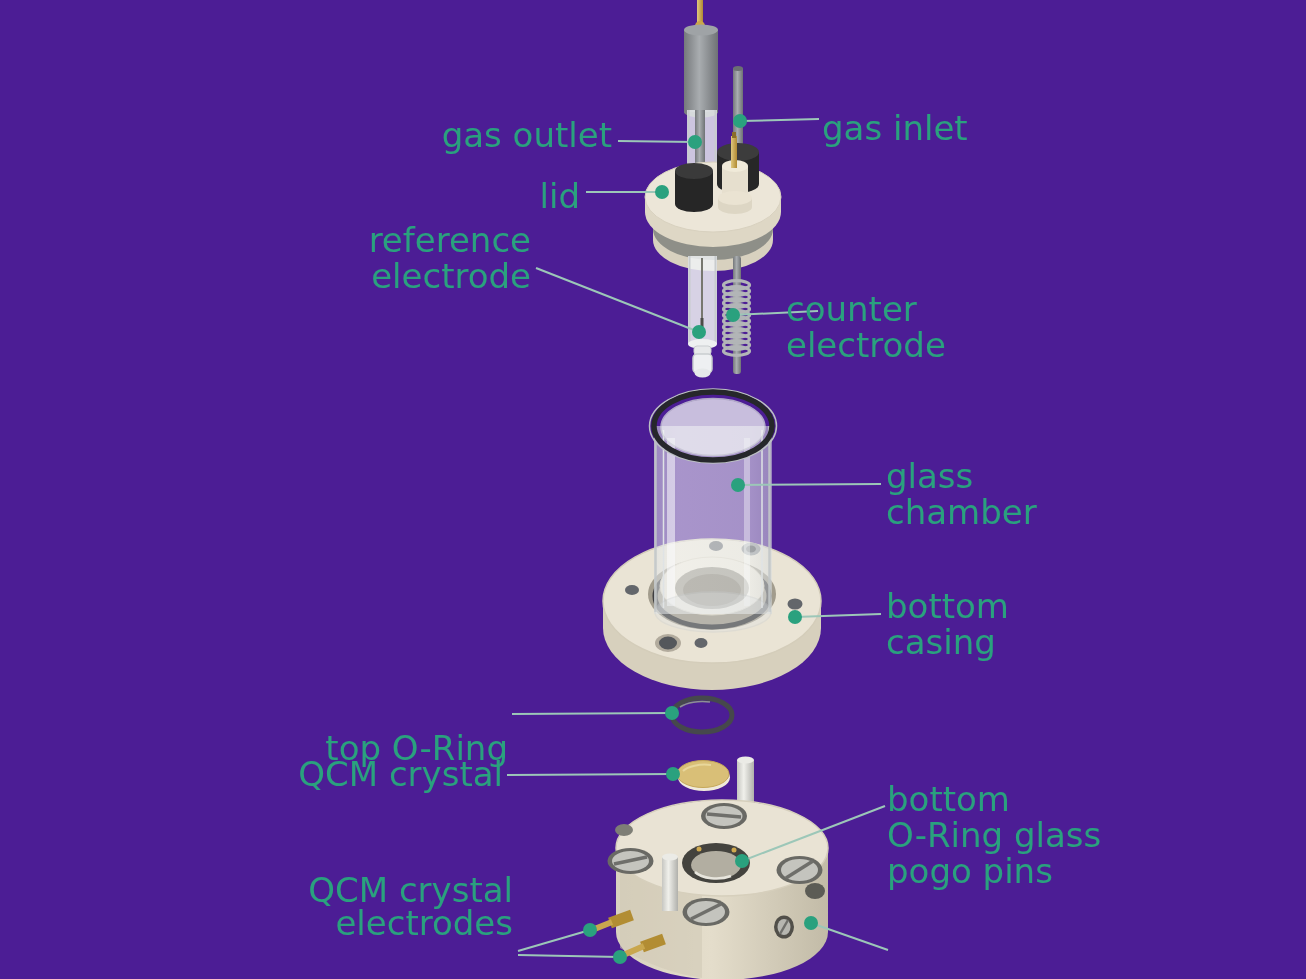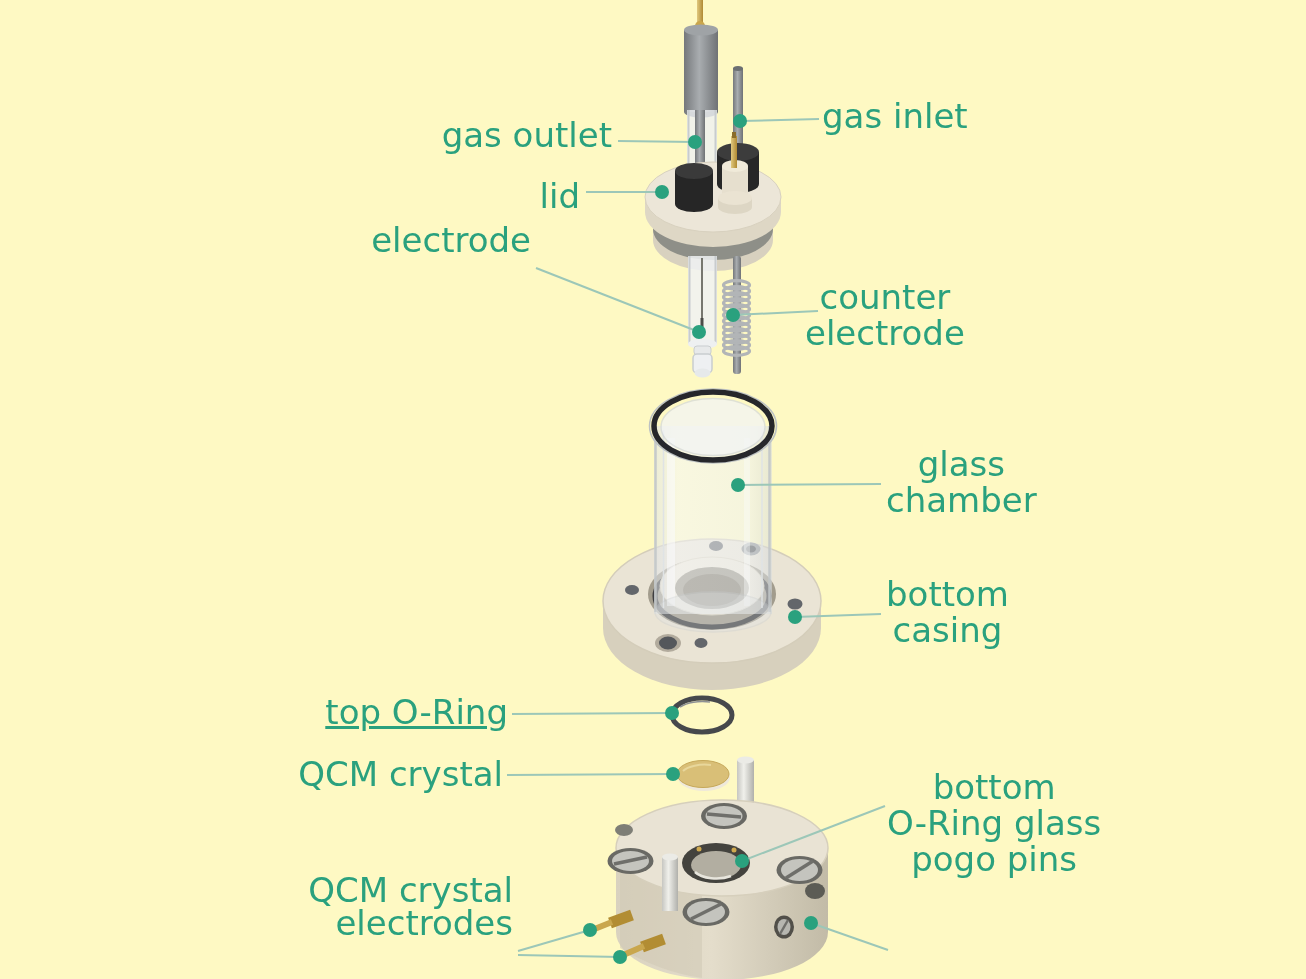--- a/index.html
+++ b/index.html
@@ -1,22 +1,22 @@
 <!DOCTYPE html>
 <html><head>
 <meta charset="utf-8">
 <style>
   html,body{margin:0;padding:0;background:#fff;}
-  #canvas{position:relative;width:1306px;height:979px;background:#fef9c3;overflow:hidden;
+  #canvas{position:relative;width:1306px;height:979px;background:#4c1d95;overflow:hidden;
           font-family:"DejaVu Sans", sans-serif;}
   #art{position:absolute;left:0;top:0;}
   .label{position:absolute;color:#2aa17e;font-size:34px;line-height:36px;white-space:nowrap;}
   .label.tight{line-height:33px;}
   .align-right{text-align:right;}
-  .align-left{text-align:center;}
+  .align-left{text-align:left;margin-top:12px;}
 </style>
 </head>
 <body>
 
 <div id="canvas">
 
 <svg id="art" width="1306" height="979" viewBox="0 0 1306 979">
   <defs>
     <linearGradient id="gMetal" x1="0" y1="0" x2="1" y2="0">
       <stop offset="0" stop-color="#75787b"></stop>
@@ -260,39 +260,40 @@
 
 <div class="label align-left" style="top:98px; left:822px;">
   <div>gas inlet</div>
 </div>
 
 <div class="label align-right" style="top:178px; right:726px;">
   <div>lid</div>
 </div>
 
 <div class="label align-right" style="top:222px; right:775px;">
+  <div>reference</div>
   <div>electrode</div>
 </div>
 
-<div class="label align-left" style="top:279px; left:805px;">
+<div class="label align-left" style="top:279px; left:786px;">
   <div>counter</div>
   <div>electrode</div>
 </div>
 
 <div class="label align-left" style="top:446px; left:886px;">
   <div>glass</div>
   <div>chamber</div>
 </div>
 
 <div class="label align-left" style="top:576px; left:886px;">
   <div>bottom</div>
   <div>casing</div>
 </div>
 
-<div class="label align-right" style="top:694px; right:798px;text-decoration:underline;">
+<div class="label align-right" style="top:730px; right:798px;">
   <div>top O-Ring</div>
 </div>
 
 <div class="label align-right" style="top:756px; right:803px;">
   <div>QCM crystal</div>
 </div>
 
 <div class="label align-left" style="top:769px; left:887px;">
   <div>bottom</div>
   <div>O-Ring glass</div>

